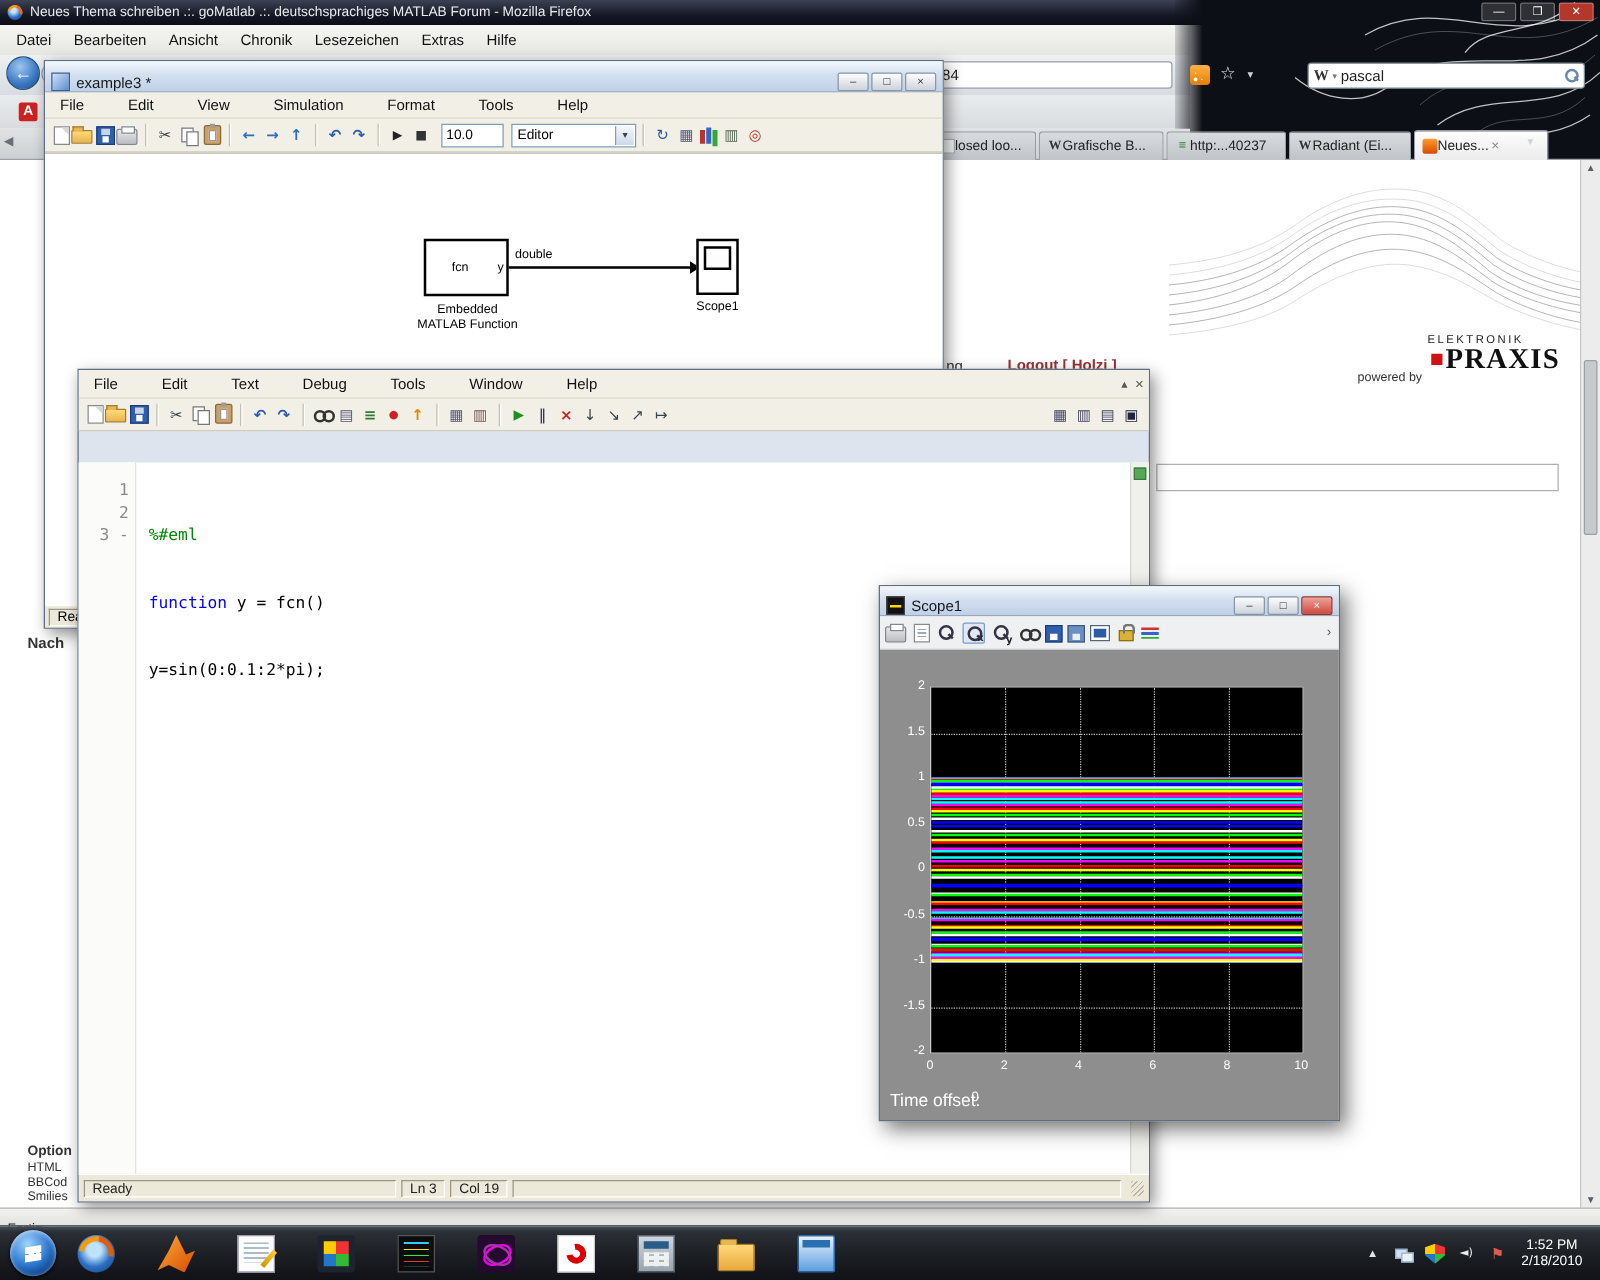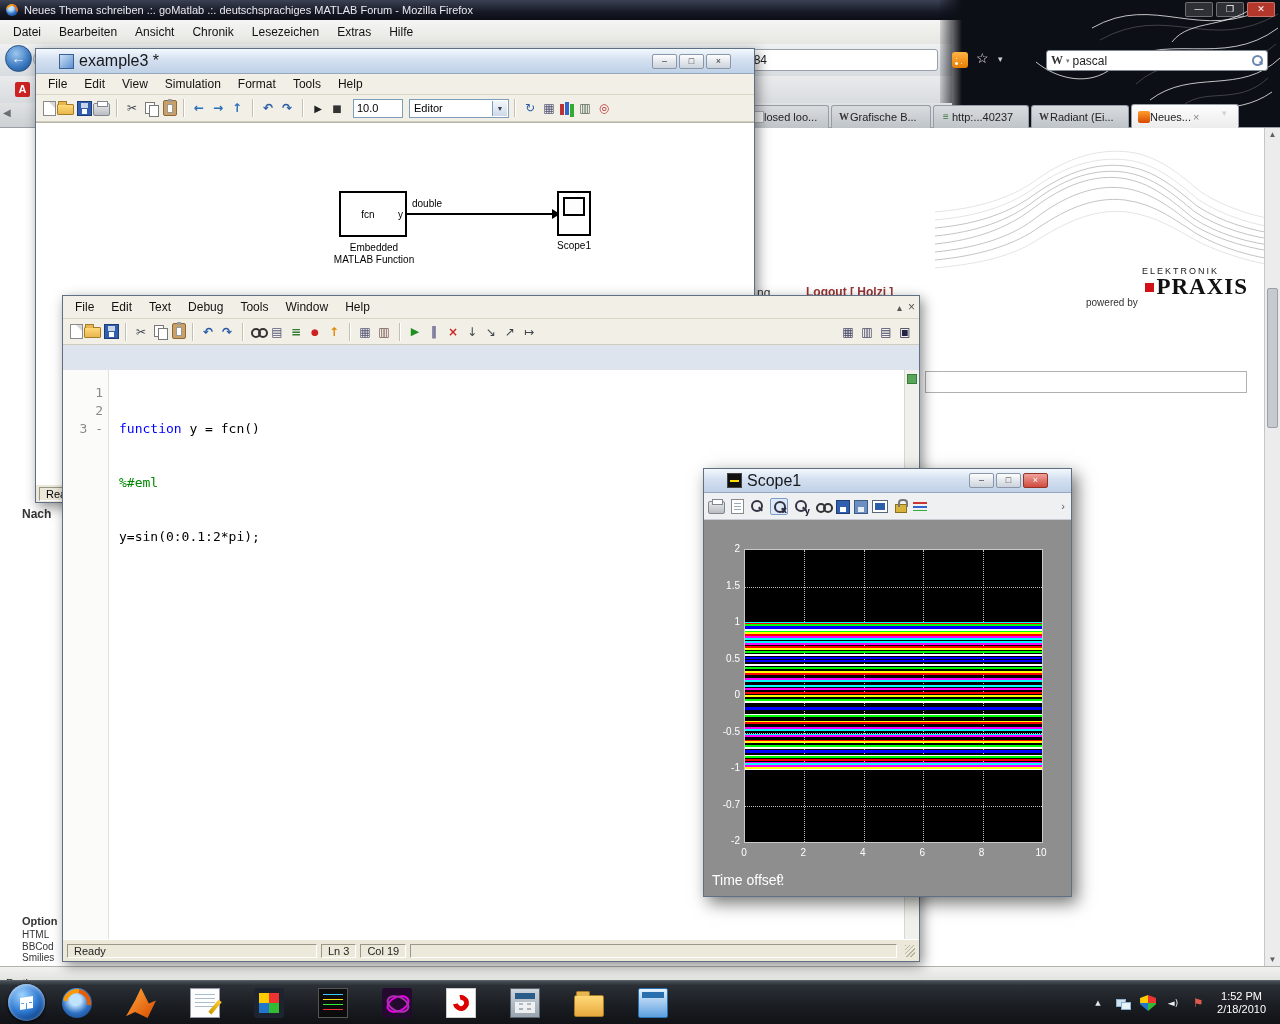--- a/index.html
+++ b/index.html
@@ -58,30 +58,30 @@
   .brand .px{font-family:"Liberation Serif",serif;font-weight:bold;font-size:23px;letter-spacing:1px;color:#111;line-height:22px}
   .subjbox{position:absolute;left:925px;top:371px;width:322px;height:22px;border:1px solid #b0b0b0;background:#fff;z-index:1}
   .pgscroll{position:absolute;left:1264px;top:128px;width:16px;height:838px;background:#ececec;border-left:1px solid #c6c6c6;z-index:1}
   .pgscroll .arr{position:absolute;left:0;width:15px;text-align:center;font-size:8px;color:#5a6068}
   .pgthumb{position:absolute;left:2px;top:160px;width:11px;height:140px;background:#c6cace;border:1px solid #9aa0a8;border-radius:2px}
   .redA{position:absolute;left:15px;top:82px;width:15px;height:15px;background:#c22;color:#fff;font-weight:bold;font-size:11px;text-align:center;line-height:15px;border-radius:2px;z-index:1}
   .ffstatus{position:absolute;left:0;top:966px;width:1280px;height:14px;background:linear-gradient(#f2f2f0,#dadad6);border-top:1px solid #b0b0ac;font-size:11px;color:#222;padding:10px 6px;z-index:2;line-height:13px}
 
   
   .win{position:absolute;background:#dde4ee;border:1px solid #5f7085;box-shadow:3px 4px 12px rgba(0,0,0,.45)}
-  .tbar{height:25px;display:flex;align-items:center;gap:5px;padding:0 23px;background:linear-gradient(#f3f8fd,#d4e0f0 45%,#bfd1e7);border-bottom:1px solid #97a7bd;font-size:16px;color:#16181b;white-space:nowrap;overflow:hidden}
+  .tbar{height:25px;display:flex;align-items:flex-end;gap:5px;padding:0 5px;background:linear-gradient(#f3f8fd,#d4e0f0 45%,#bfd1e7);border-bottom:1px solid #97a7bd;font-size:12px;color:#16181b;white-space:nowrap;overflow:hidden}
   .wbtns{margin-left:auto;display:flex;gap:2px;flex:0 0 auto}
   .wbtn{width:25px;height:15px;border:1px solid #8a97a8;border-radius:2px;background:linear-gradient(#fdfdfd,#ccd3dc);position:relative}
   .wbtn::after{position:absolute;inset:0;text-align:center;font-size:9px;line-height:13px;color:#333}
   .wb-min::after{content:"–"}
   .wb-max::after{content:"□"}
   .wb-close::after{content:"×"}
   .wbtn.red{background:linear-gradient(#f0a29a,#cf4a3e);border-color:#943328}
   .wbtn.red::after{color:#fff}
-  .mbar{display:flex;align-items:center;gap:1px;padding:0 4px;background:#f2f0e6;border-bottom:1px solid #d8d4c6;font-size:12px;color:#111;height:21px}
+  .mbar{display:flex;align-items:center;gap:19px;padding:0 4px;background:#f2f0e6;border-bottom:1px solid #d8d4c6;font-size:12px;color:#111;height:21px}
   .mbar span.mi{padding:1px 8px}
   .tb{display:flex;align-items:center;gap:2px;padding:0 4px;background:#f2f0e6;border-bottom:1px solid #cfccbd;height:27px}
   .tsep{width:2px;height:18px;border-left:1px solid #c4c0b0;border-right:1px solid #fff;margin:0 3px;flex:0 0 auto}
 
   
   .ic{position:relative;width:18px;height:17px;flex:0 0 auto}
   .ic-cut::after,.ic-undo::after,.ic-redo::after,.ic-back::after,.ic-forward::after,.ic-up::after,
   .ic-run-black::after,.ic-stop::after,.ic-run-green::after,.ic-pause::after,.ic-exit-debug::after,
   .ic-step::after,.ic-step-in::after,.ic-step-out::after,.ic-continue::after,.ic-goto::after,
   .ic-comment::after,.ic-breakpoint-target::after,.ic-publish-up::after,.ic-build::after,
@@ -529,22 +529,22 @@
           <span class="ic ic-single"></span>
         </span>
     </div>
     <div class="codewrap">
       <div class="gutter">
         <div>1</div>
         <div>2</div>
         <div>3 -</div>
       </div>
       <div class="codelines">
+        <div><span class="cm">%#eml</span></div>
         <div><span class="kw">function</span><span> y = fcn()</span></div>
-        <div><span class="cm">%#eml</span></div>
         <div><span>y=sin(0:0.1:2*pi);</span></div>
       </div>
       <div class="mlint">
         <i></i>
       </div>
     </div>
     <div class="ed-status">
       <span class="scell" style="width:250px">Ready</span>
       <span class="scell">Ln 3</span>
       <span class="scell">Col 19</span>
@@ -664,21 +664,21 @@
       <div></div>
       <span class="toffset">Time offset:</span>
       <span class="toffval">0</span>
     <span class="ylab" style="top: 23px;">2</span>
         <span class="ylab" style="top: 59.5px;">1.5</span>
         <span class="ylab" style="top: 96px;">1</span>
         <span class="ylab" style="top: 132.5px;">0.5</span>
         <span class="ylab" style="top: 169px;">0</span>
         <span class="ylab" style="top: 205.5px;">-0.5</span>
         <span class="ylab" style="top: 242px;">-1</span>
-        <span class="ylab" style="top: 278.5px;">-0.7</span>
+        <span class="ylab" style="top: 278.5px;">-1.5</span>
         <span class="ylab" style="top: 315px;">-2</span>
         <span class="xlab" style="left: 28px; top: 327px;">0</span>
         <span class="xlab" style="left: 87.4px; top: 327px;">2</span>
         <span class="xlab" style="left: 146.8px; top: 327px;">4</span>
         <span class="xlab" style="left: 206.2px; top: 327px;">6</span>
         <span class="xlab" style="left: 265.6px; top: 327px;">8</span>
         <span class="xlab" style="left: 325px; top: 327px;">10</span>
       </div>
   </div>
 

